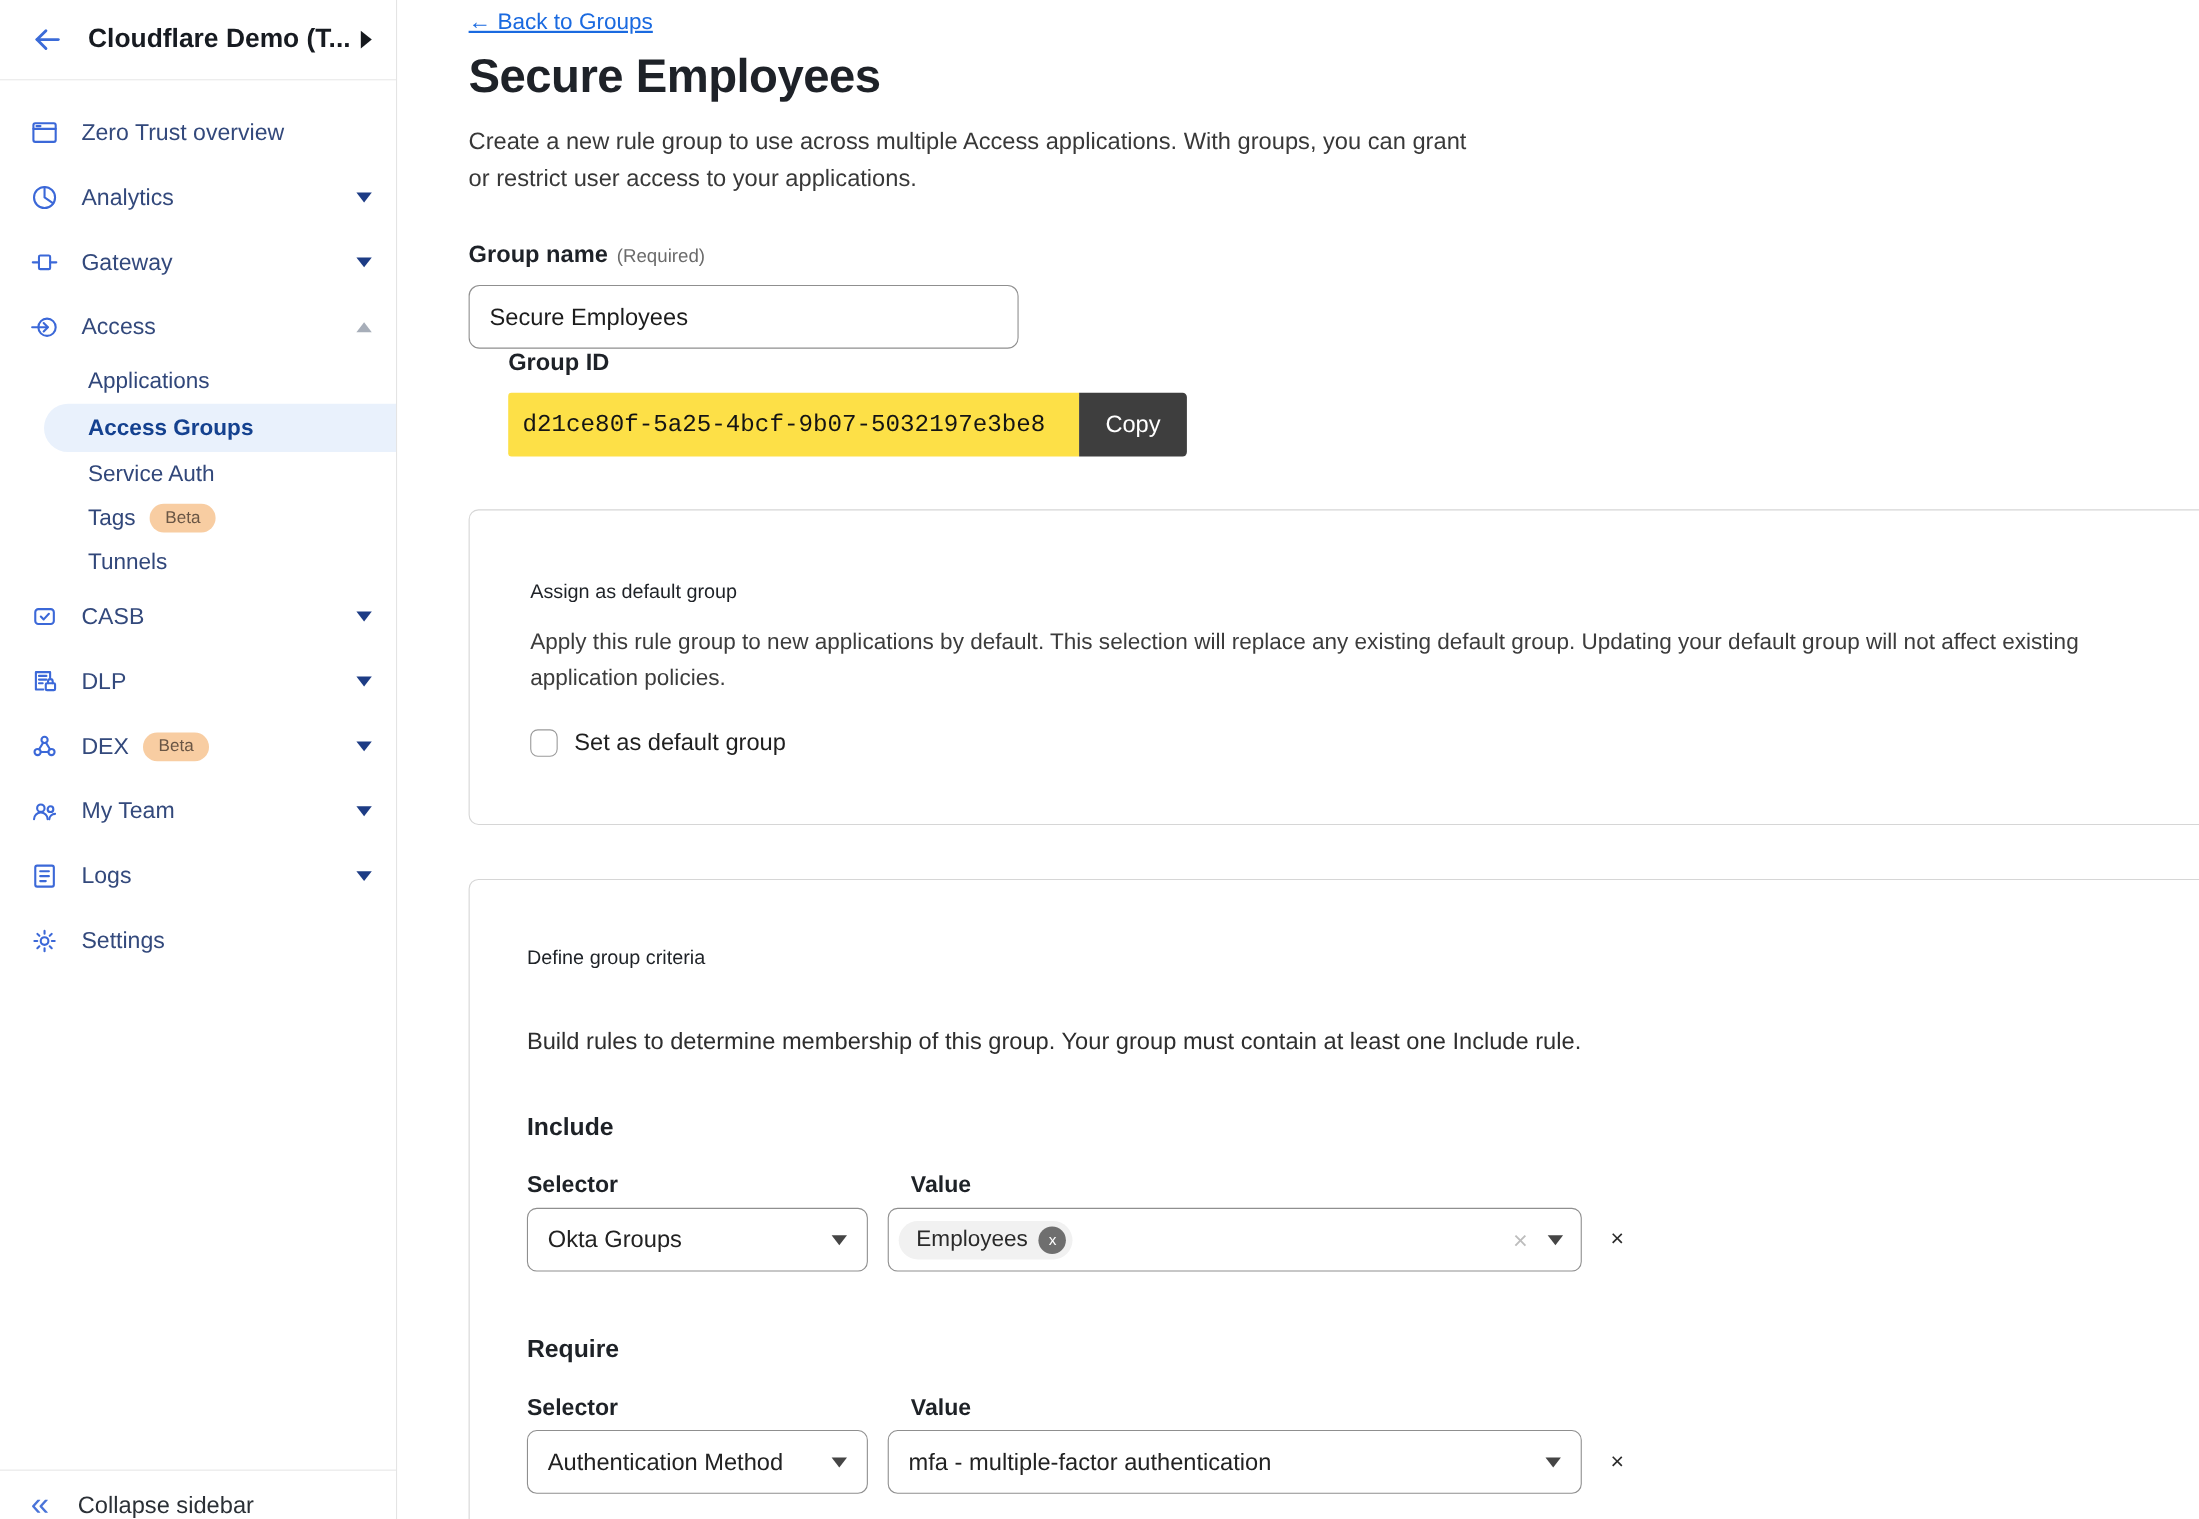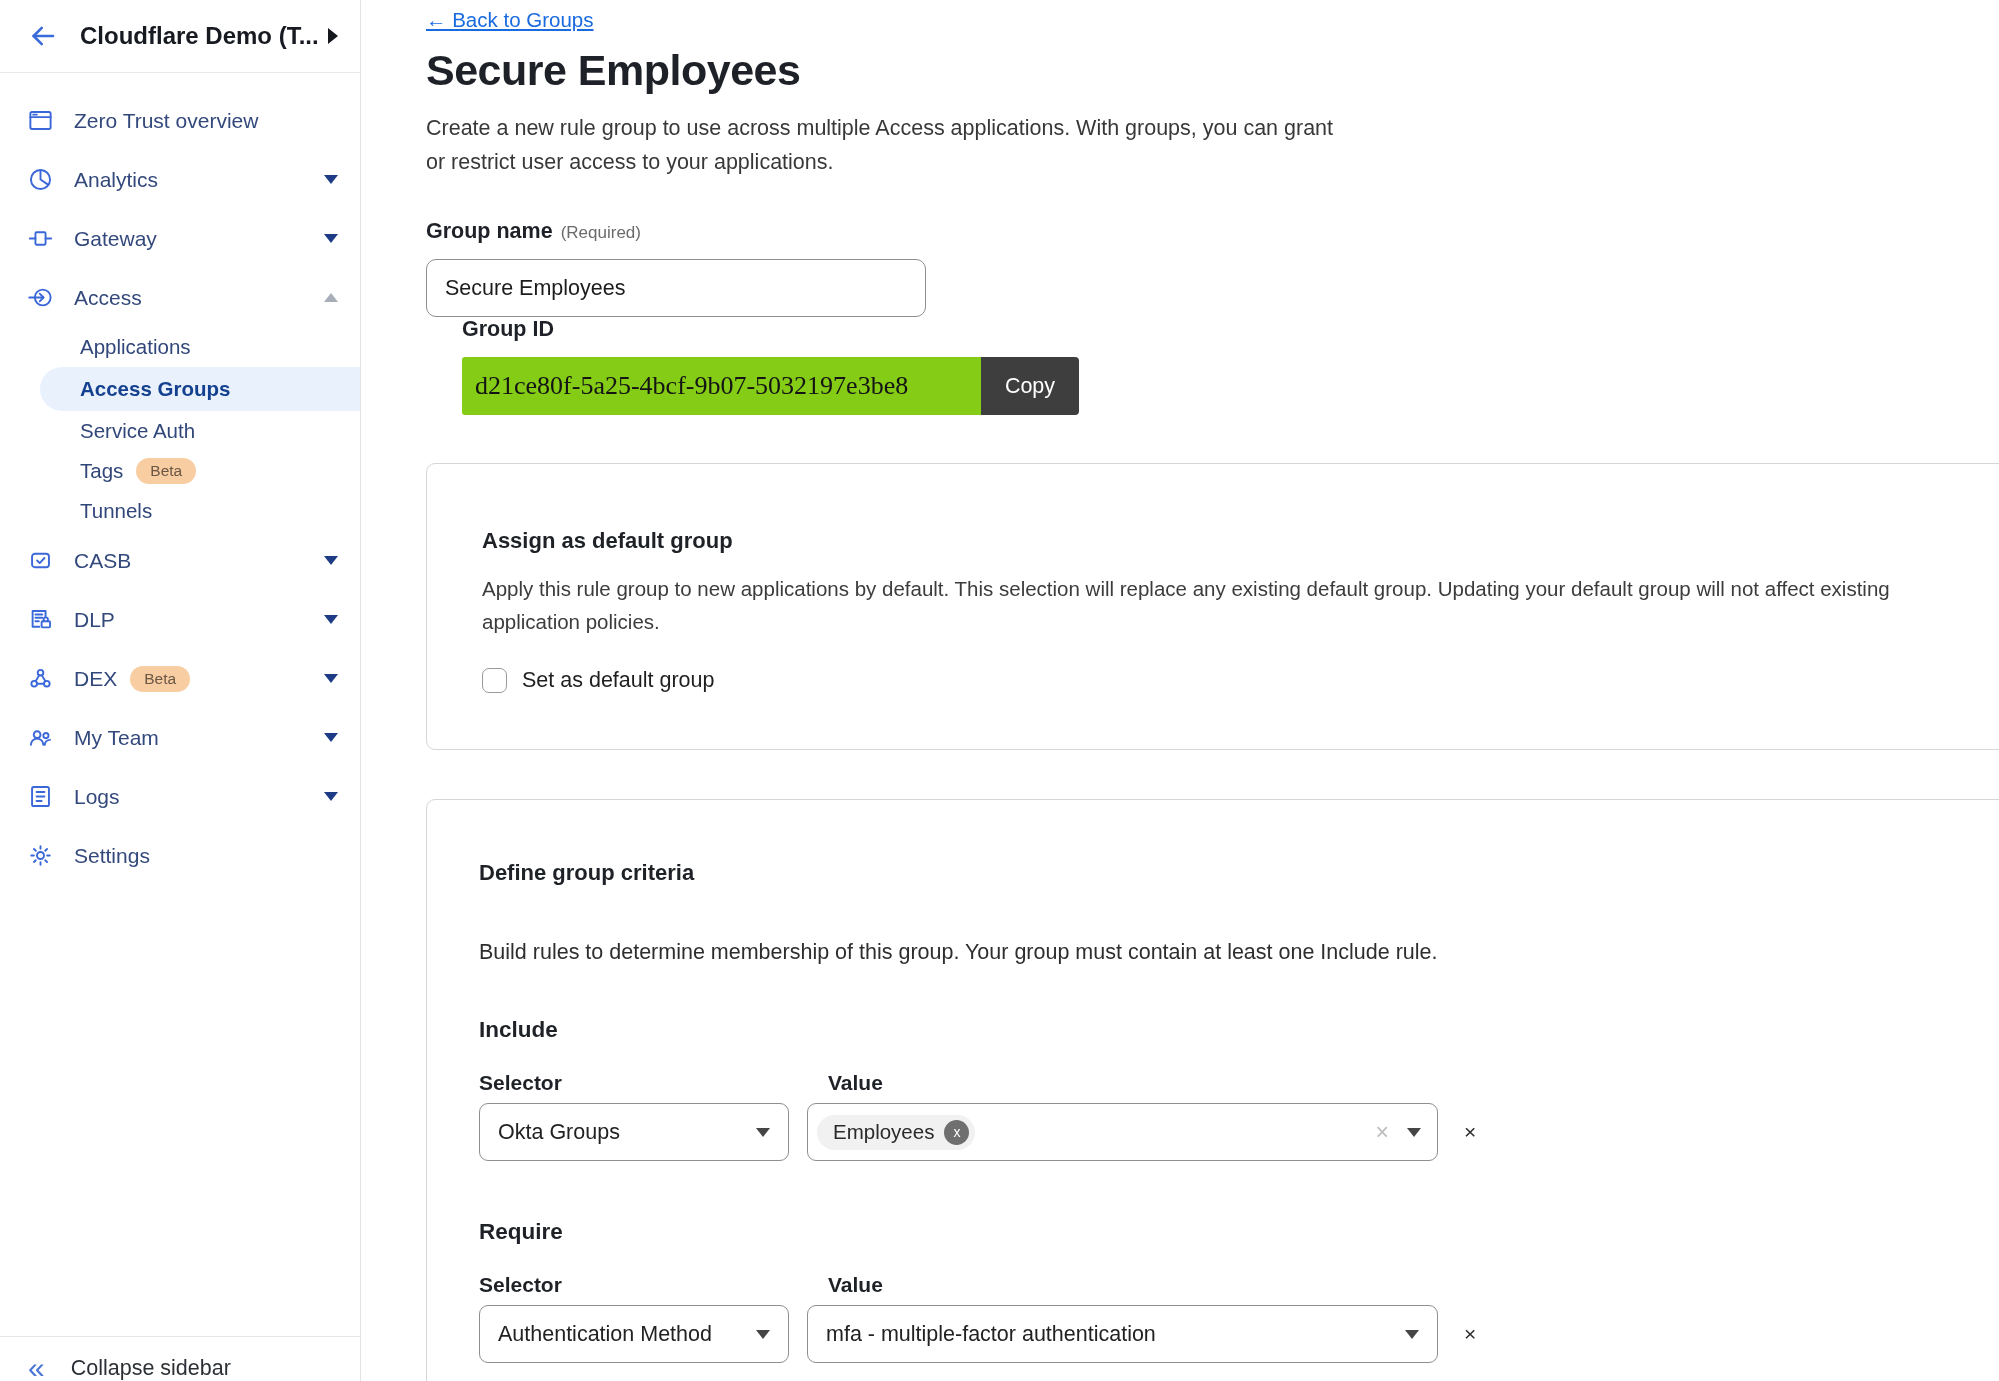--- a/index.html
+++ b/index.html
@@ -53,32 +53,32 @@
 
   .form-row { display: flex; margin-top: 40px; flex-direction: column; }
   .field-label { font-size: 21.5px; font-weight: bold; color: #1e2228; }
   .req-hint { font-size: 17px; font-weight: normal; color: #6b6b6b; margin-left: 8px; }
   .name-input { display: block; margin-top: 15px; width: 500px; height: 58px;
     border: 1.4px solid #8f8f8f; border-radius: 10px; padding: 0 18px;
     font-size: 21.5px; color: #1c1c1c; font-family: "Liberation Sans", sans-serif;
     outline: none; background: #fff; }
   .gid-col { margin-left: 36px; }
   .gid-group { display: flex; margin-top: 15px; }
-  .gid-box { width: 519px; height: 58px; background: #84cc16; border-radius: 3px 0 0 3px;
+  .gid-box { width: 519px; height: 58px; background: #fde047; border-radius: 3px 0 0 3px;
     display: flex; align-items: center; padding-left: 13px;
-    font-family: Liberation Serif, serif; font-size: 26px; color: #141414; }
+    font-family: Liberation Mono, monospace; font-size: 22px; color: #141414; }
   .copy-btn { width: 98px; height: 58px; background: #3e3e3e; color: #fff;
     border: none; border-radius: 0 4px 4px 0; font-size: 21.5px;
     font-family: "Liberation Sans", sans-serif; cursor: pointer; }
 
   .card { width: 1591px; background: #fff; border: 1.5px solid #d6d6d6;
     border-radius: 9px; }
   .card-1 { margin-top: 48px; height: 287px; padding: 64px 60px 0 55px; }
   .card-2 { margin-top: 49px; height: 790px; padding: 60px 60px 0 52px; }
-  .card-title { font-size: 22px; font-weight: bold; color: #1e2227; }
+  .card-title { font-size: 18px; font-weight: normal; color: #1e2227; }
   .card-desc { margin-top: 18px; font-size: 20.5px; line-height: 33px; color: #3c3c3c; }
   .checkbox-row { margin-top: 30px; display: flex; align-items: center; cursor: pointer; }
   .checkbox { width: 25px; height: 25px; border: 1.7px solid #9a9a9a; border-radius: 7px;
     background: #fff; flex: 0 0 auto; }
   .checkbox-label { margin-left: 15px; font-size: 21.5px; color: #1f1f1f; }
 
   .section-h { font-size: 22.5px; font-weight: bold; color: #1e2227; }
   .crit-desc { margin-top: 54px; font-size: 21.5px; color: #2e2e2e; }
   .include-h { margin-top: 52px; }
   .require-h { margin-top: 58px; }

